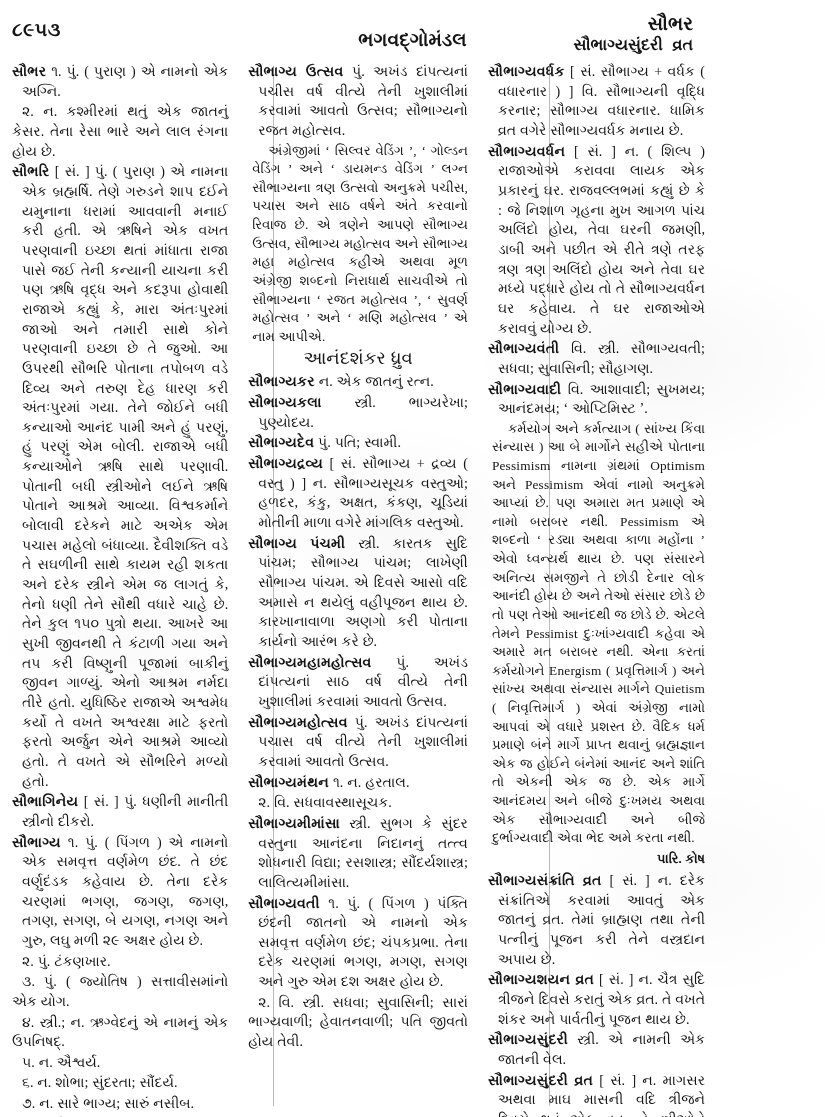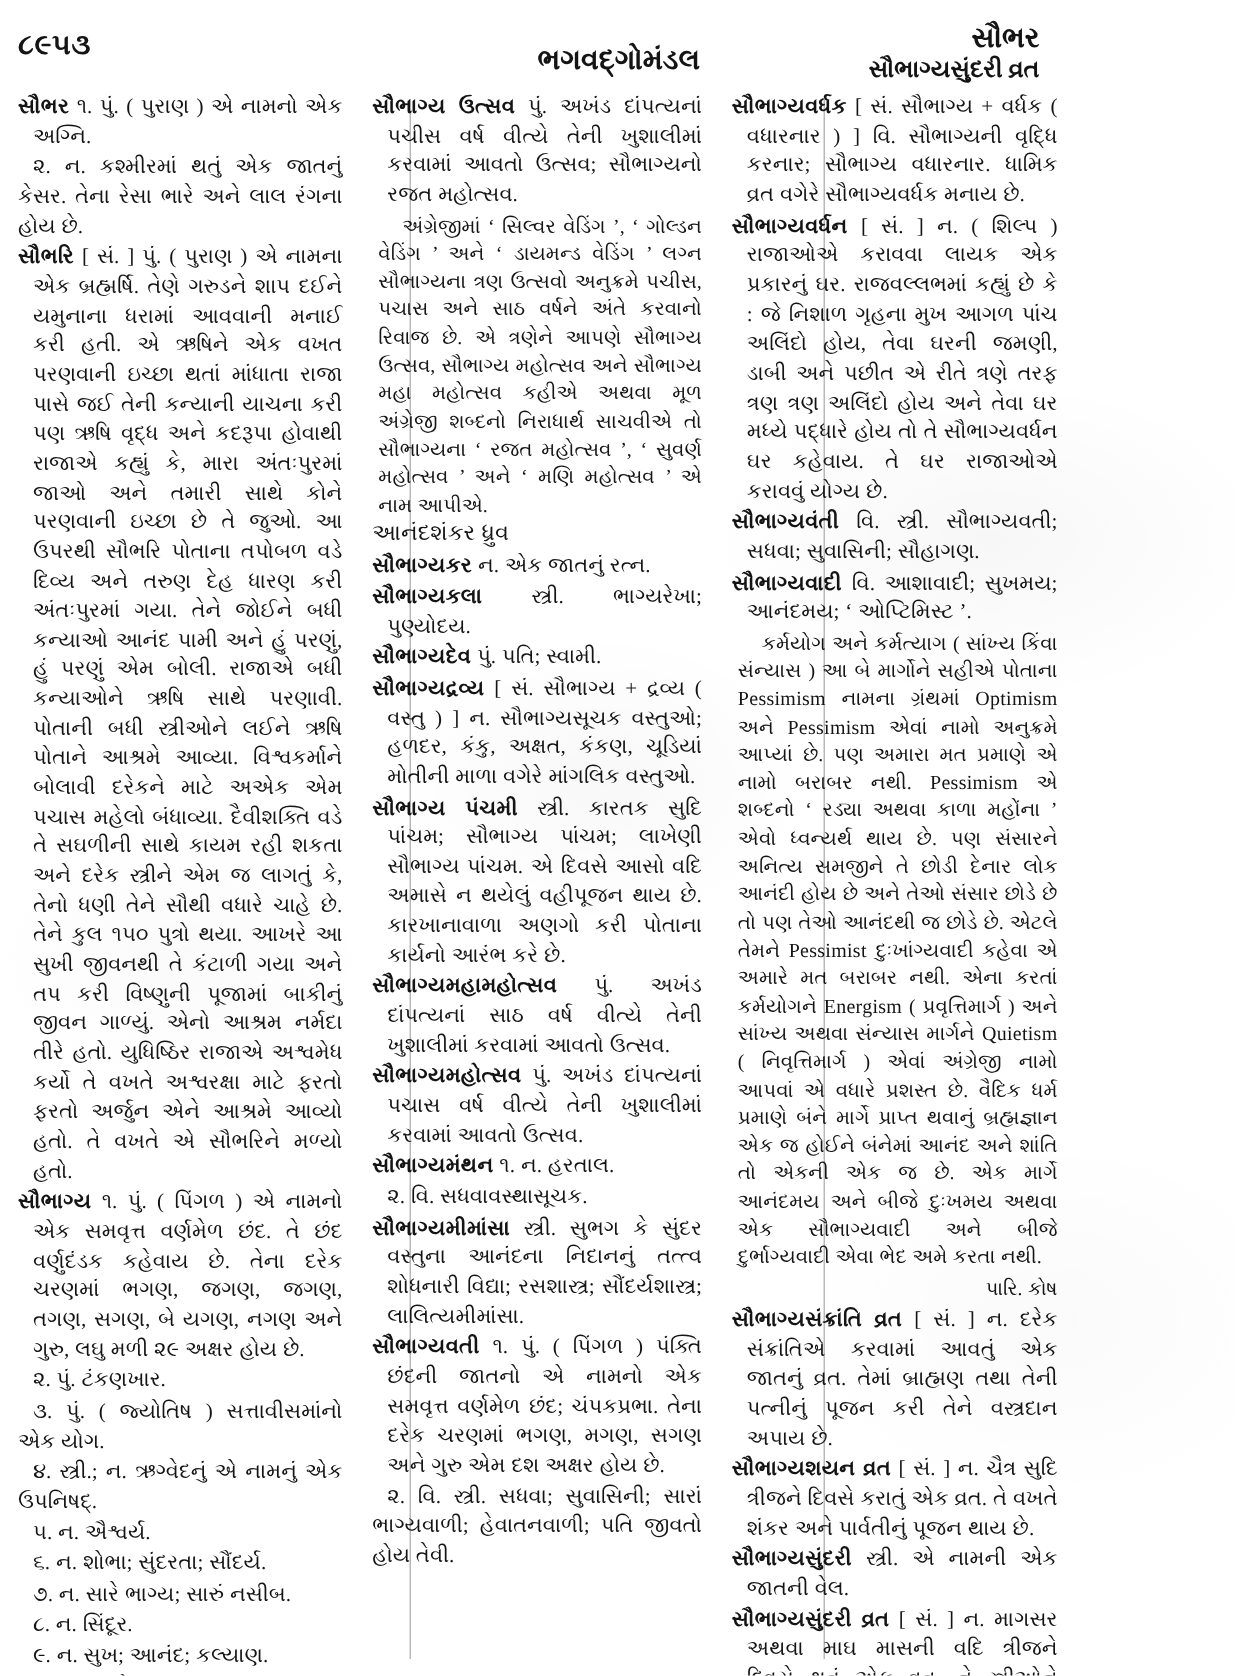--- a/index.html
+++ b/index.html
@@ -25,20 +25,21 @@
       radial-gradient(ellipse 180px 120px at 120px 640px, rgba(0,0,0,0.020), rgba(0,0,0,0) 70%),
       radial-gradient(ellipse 240px 170px at 700px 880px, rgba(0,0,0,0.018), rgba(0,0,0,0) 72%),
       #ffffff;
   }
   .header {
     position: absolute;
     top: 14px;
     left: 0;
     width: 705px;
     height: 44px;
+    font-family: Liberation Mono, monospace;
   }
   .hdr-page-no {
     position: absolute;
     left: 12px;
     top: 6px;
     font-size: 19px;
     font-weight: 700;
     letter-spacing: 0.5px;
   }
   .hdr-title {
@@ -114,28 +115,28 @@
     font-weight: 700;
     letter-spacing: 0.2px;
   }
   .lat {
     font-family: "Liberation Serif", "DejaVu Serif", serif;
     letter-spacing: 0.2px;
   }
   .cite {
     text-align: right;
     font-size: 13px;
-    font-weight: 400;
+    font-weight: 700;
     margin: 2px 0 3px 0;
     text-indent: 0;
     padding-left: 0;
   }
   .attrib {
-    text-align: left;
-    font-size: 15px;
+    text-align: center;
+    font-size: 18px;
     margin-top: -1px;
     text-indent: 0;
     padding-left: 0;
   }
 </style>
 </head>
 <body>
 
 <div class="page">
 
@@ -148,20 +149,21 @@
     </div>
   </div>
 
   <div class="columns">
     <div class="rule rule-1"></div>
     <div class="rule rule-2"></div>
     <div class="col col-1" id="col-0">
         <p class="entry"><span class="hw">સૌભર</span> <span>૧. પું. ( પુરાણ ) એ નામનો એક અગ્નિ.</span></p>
         <p class="entry sub"><span>૨. ન. કશ્મીરમાં થતું એક જાતનું કેસર. તેના રેસા ભારે અને લાલ રંગના હોય છે.</span></p>
         <p class="entry"><span class="hw">સૌભરિ</span> <span>[ સં. ] પું. ( પુરાણ ) એ નામના એક બ્રહ્મર્ષિ. તેણે ગરુડને શાપ દઈને યમુનાના ધરામાં આવવાની મનાઈ કરી હતી. એ ઋષિને એક વખત પરણવાની ઇચ્છા થતાં માંધાતા રાજા પાસે જઈ તેની કન્યાની યાચના કરી પણ ઋષિ વૃદ્ધ અને કદરૂપા હોવાથી રાજાએ કહ્યું કે, મારા અંતઃપુરમાં જાઓ અને તમારી સાથે કોને પરણવાની ઇચ્છા છે તે જુઓ. આ ઉપરથી સૌભરિ પોતાના તપોબળ વડે દિવ્ય અને તરુણ દેહ ધારણ કરી અંતઃપુરમાં ગયા. તેને જોઈને બધી કન્યાઓ આનંદ પામી અને હું પરણું, હું પરણું એમ બોલી. રાજાએ બધી કન્યાઓને ઋષિ સાથે પરણાવી. પોતાની બધી સ્ત્રીઓને લઈને ઋષિ પોતાને આશ્રમે આવ્યા. વિશ્વકર્માને બોલાવી દરેકને માટે અએક એમ પચાસ મહેલો બંધાવ્યા. દૈવીશક્તિ વડે તે સઘળીની સાથે કાયમ રહી શકતા અને દરેક સ્ત્રીને એમ જ લાગતું કે, તેનો ધણી તેને સૌથી વધારે ચાહે છે. તેને કુલ ૧૫૦ પુત્રો થયા. આખરે આ સુખી જીવનથી તે કંટાળી ગયા અને તપ કરી વિષ્ણુની પૂજામાં બાકીનું જીવન ગાળ્યું. એનો આશ્રમ નર્મદા તીરે હતો. યુધિષ્ઠિર રાજાએ અશ્વમેધ કર્યો તે વખતે અશ્વરક્ષા માટે ફરતો ફરતો અર્જુન એને આશ્રમે આવ્યો હતો. તે વખતે એ સૌભરિને મળ્યો હતો.</span></p>
+        <p class="entry"><span class="hw">સૌભાગિનેય</span> <span>[ સં. ] પું. ધણીની માનીતી સ્ત્રીનો દીકરો.</span></p>
         <p class="entry"><span class="hw">સૌભાગ્ય</span> <span>૧. પું. ( પિંગળ ) એ નામનો એક સમવૃત્ત વર્ણમેળ છંદ. તે છંદ વર્ણુદંડક કહેવાય છે. તેના દરેક ચરણમાં ભગણ, જગણ, જગણ, તગણ, સગણ, બે યગણ, નગણ અને ગુરુ, લઘુ મળી ૨૯ અક્ષર હોય છે.</span></p>
         <p class="entry sub"><span>૨. પું. ટંકણખાર.</span></p>
         <p class="entry sub"><span>૩. પું. ( જ્યોતિષ ) સત્તાવીસમાંનો એક યોગ.</span></p>
         <p class="entry sub"><span>૪. સ્ત્રી.; ન. ઋગ્વેદનું એ નામનું એક ઉપનિષદ્.</span></p>
         <p class="entry sub"><span>૫. ન. ઐશ્વર્ય.</span></p>
         <p class="entry sub"><span>૬. ન. શોભા; સુંદરતા; સૌંદર્ય.</span></p>
         <p class="entry sub"><span>૭. ન. સારે ભાગ્ય; સારું નસીબ.</span></p>
         <p class="entry sub"><span>૮. ન. સિંદૂર.</span></p>
         <p class="entry sub"><span>૯. ન. સુખ; આનંદ; કલ્યાણ.</span></p>
         <p class="entry sub"><span>૧૦. ન. હેવાતણ; સધવા અવસ્થા; સ્ત્રીને પતિની હયાતીનું સુખ.</span></p>

